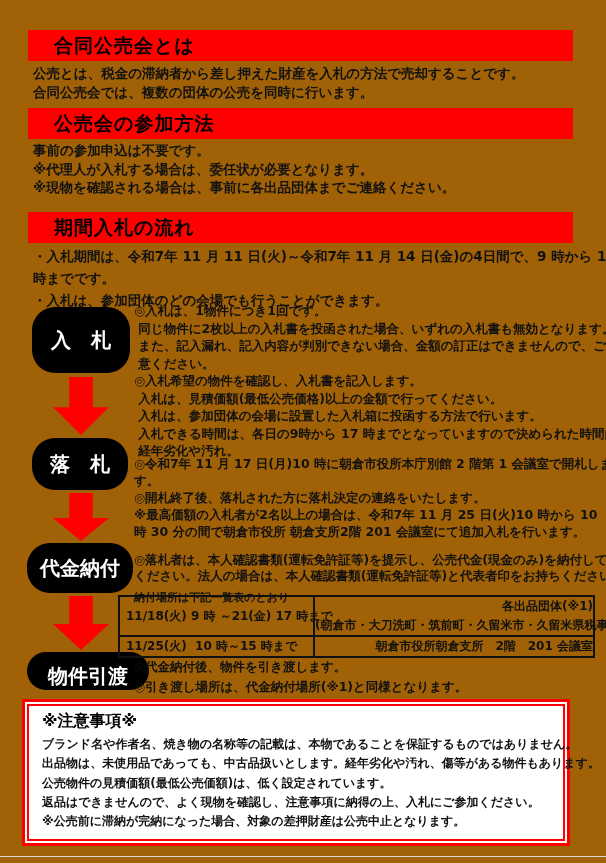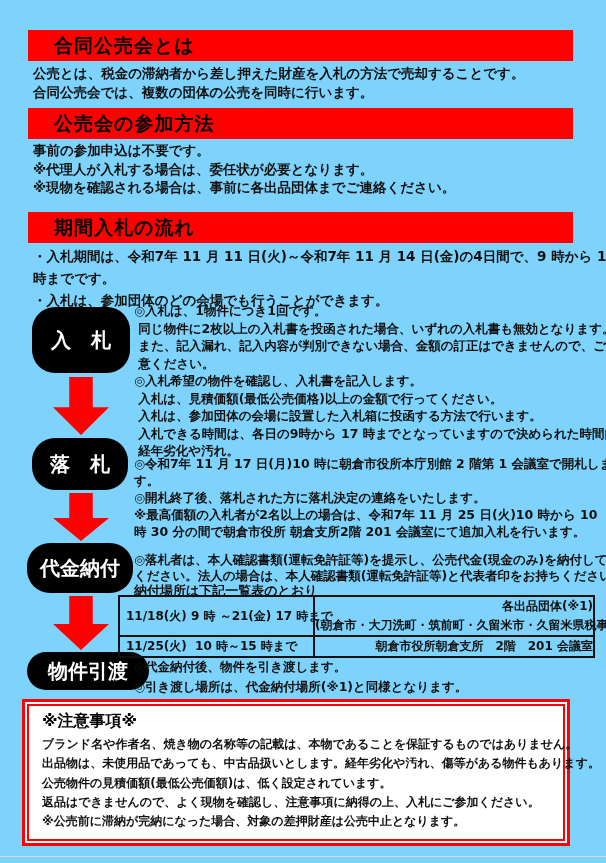--- a/index.html
+++ b/index.html
@@ -1,17 +1,17 @@
 <!DOCTYPE html>
 <html><head>
 <meta charset="utf-8">
 <style>
   html,body{margin:0;padding:0;background:#ffffff;}
   .page{
-    position:relative;width:606px;height:863px;background:#7dd3fc;overflow:hidden;
+    position:relative;width:606px;height:863px;background:#a16207;overflow:hidden;
     color:#111111;font-family:"DejaVu Sans",sans-serif;font-weight:bold;
   }
   
   .banner{
     position:absolute;left:28px;width:545px;height:31px;background:#fe0000;
     display:flex;align-items:center;padding-left:26px;box-sizing:border-box;
     font-size:19px;color:#000000;letter-spacing:1px;
   }
   #banner-about{top:30px}
   #banner-participation{top:108px}
@@ -26,37 +26,37 @@
   .line{white-space:pre;}
 
   
   .stepbox{
     position:absolute;background:#000000;color:#ffffff;
     display:flex;align-items:center;justify-content:center;font-size:20px;border-radius:23px;
   }
   #box-0{left:32px;top:307px;width:98px;height:66px;}
   #box-1{left:32px;top:438px;width:96px;height:52px;justify-content:center;}
   #box-2{left:27px;top:543px;width:106px;height:50px;}
-  #box-3{left:27px;top:652px;width:122px;height:38px;}
+  #box-3{left:27px;top:652px;width:122px;height:38px;align-items:flex-end;}
 
   
   .arrow{
     position:absolute;left:53px;width:56px;background:#fe0000;
     clip-path:polygon(29% 0,71% 0,71% 52%,100% 52%,50% 100%,0 52%,29% 52%);
   }
   #arrow-0{top:377px;height:58px;}
   #arrow-1{top:493px;height:48px;}
   #arrow-2{top:596px;height:54px;}
 
   
   .steptext{position:absolute;left:134px;width:468px;font-size:12.5px;}
   #steptext-0{top:302px;line-height:17.5px;}
   #steptext-1{top:455px;line-height:17px;}
   #steptext-2{top:552px;line-height:15.5px;}
-  #steptext-2 .line:nth-child(3){font-size:13px;}
+  #steptext-2 .line:nth-child(3){font-size:11px;margin-top:7px;}
   #steptext-3{top:657px;line-height:19.5px;}
 
   
   .pay-table{
     position:absolute;left:118px;top:595px;width:465px;
     border-collapse:collapse;table-layout:fixed;font-size:12px;color:#111;
   }
   .pay-table td{border:2px solid #111111;padding:0;}
   .pay-table .sched{width:187px;text-align:left;padding-left:6px;white-space:pre;}
   .pay-table .place{width:278px;text-align:right;}

